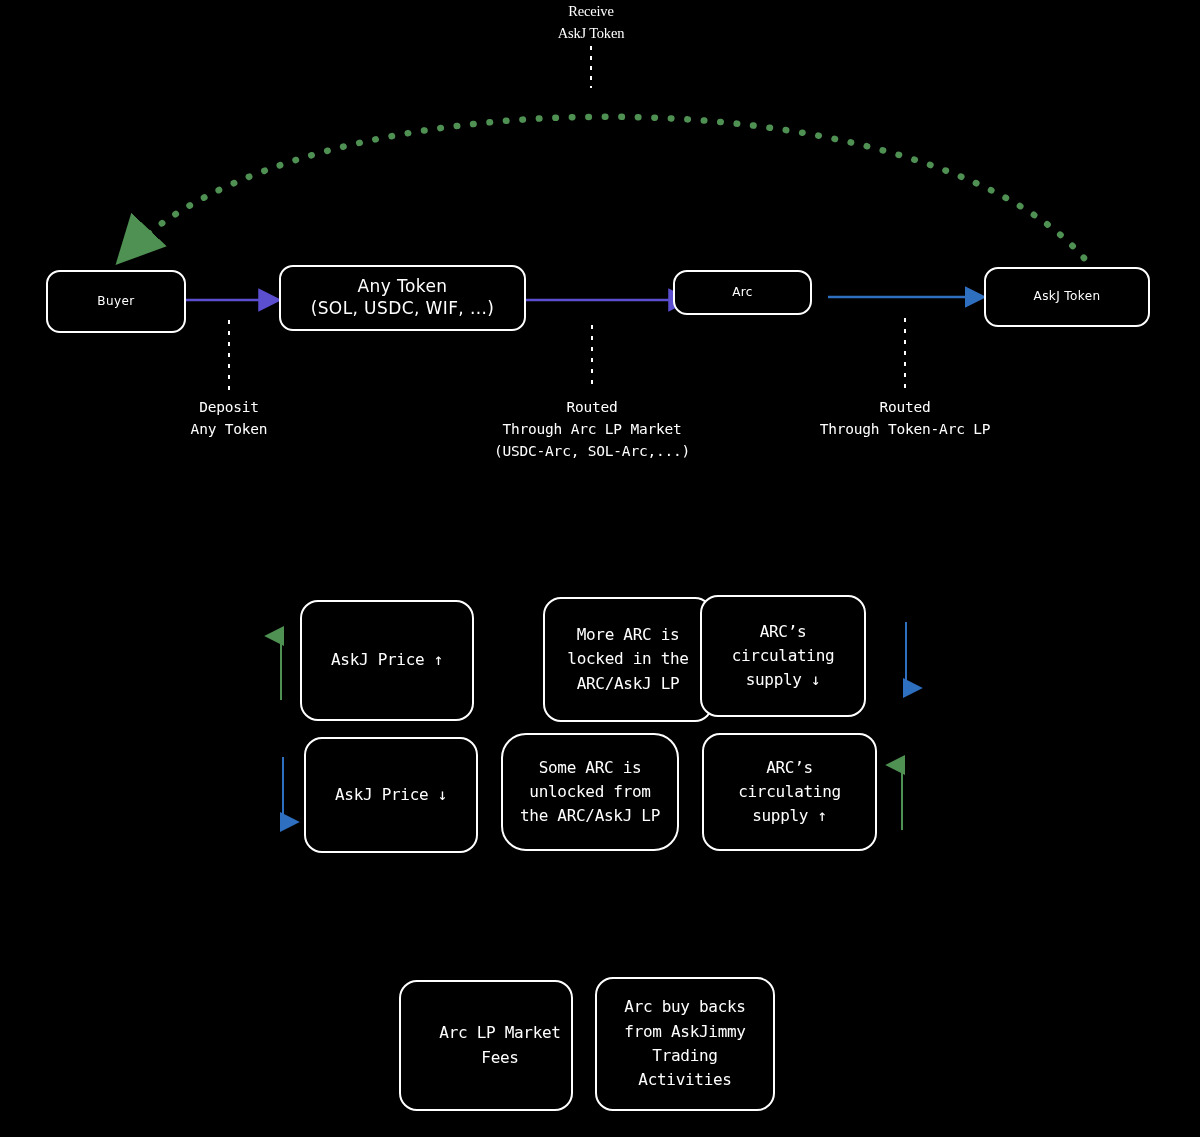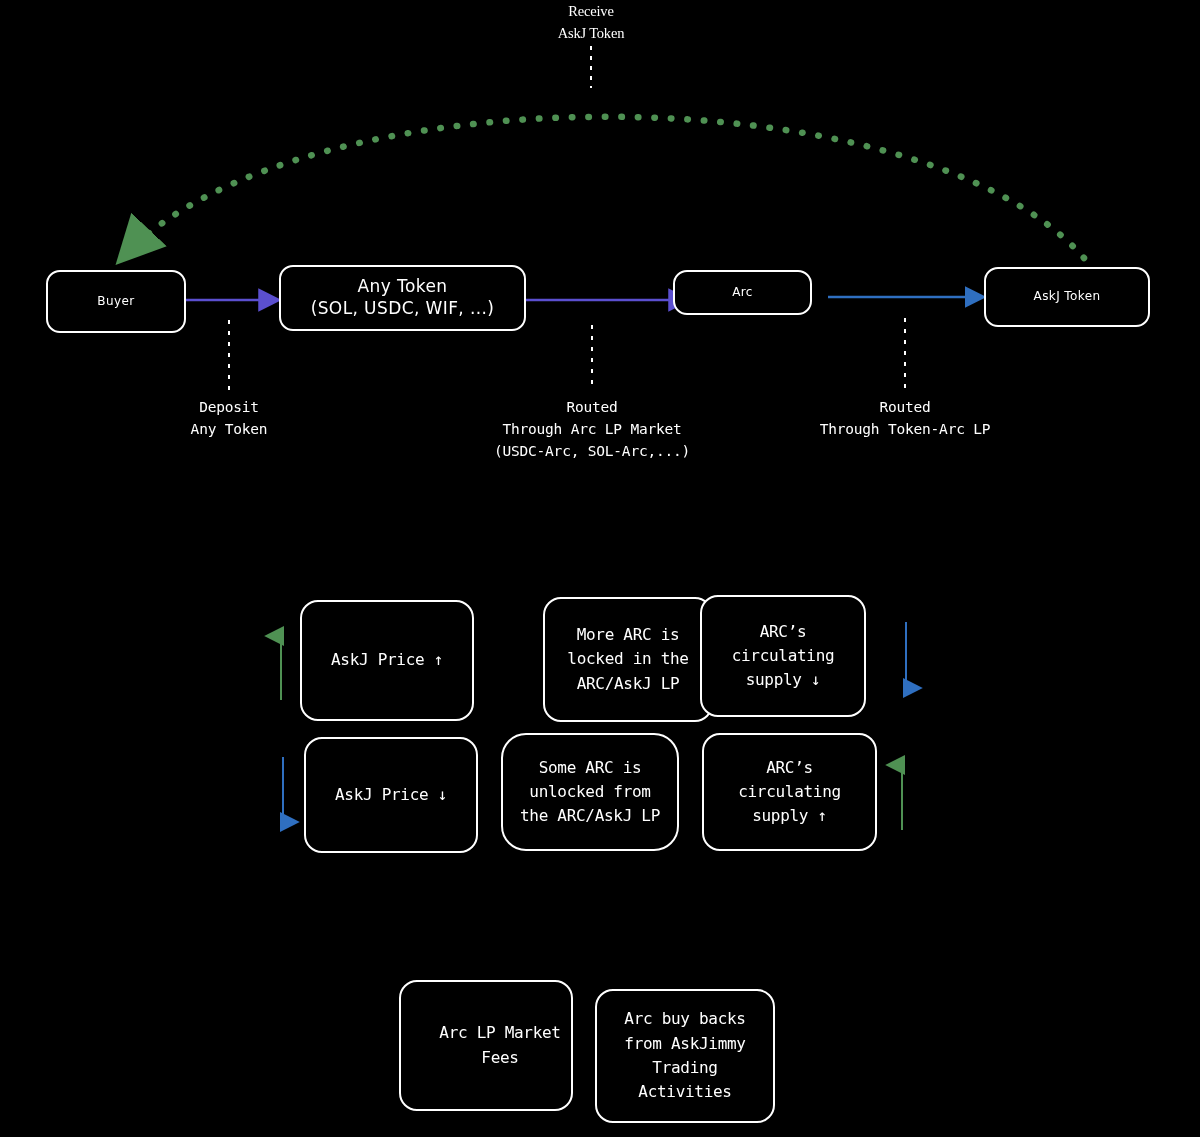--- a/index.html
+++ b/index.html
@@ -197,20 +197,20 @@
     <span class="lbl">ARC’s
 circulating
 supply ↑</span>
   </div>
 
 
   <div class="node rev-node" style="left:399px; top:980px; width:174px; height:131px;padding-left:28px;">
     <span class="lbl">Arc LP Market
 Fees</span>
   </div>
-  <div class="node rev-node" style="left:595px; top:977px; width:180px; height:134px;margin-top:12px;">
+  <div class="node rev-node" style="left:595px; top:977px; width:180px; height:134px;">
     <span class="lbl">Arc buy backs
 from AskJimmy
 Trading
 Activities</span>
   </div>
 
 </div>
 
 </body></html>

